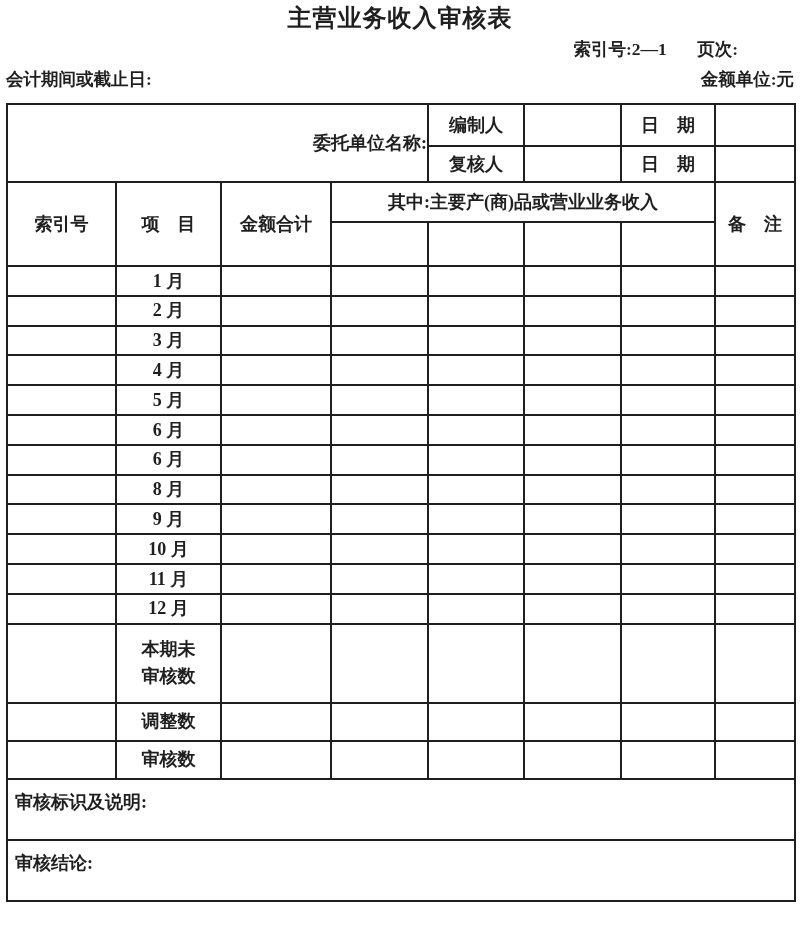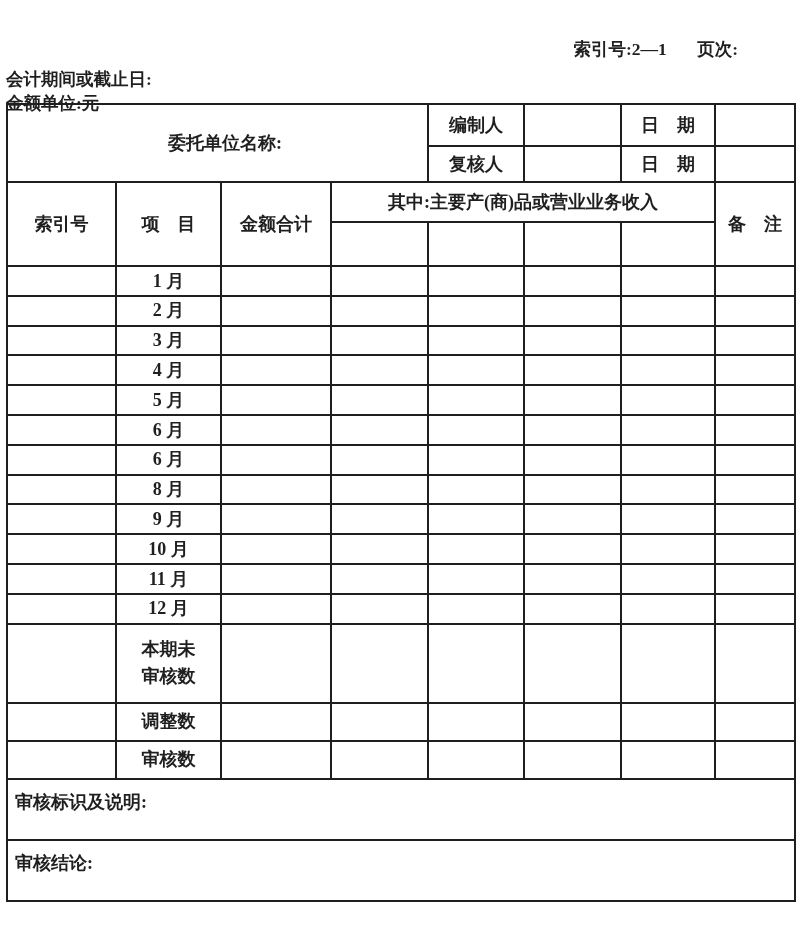--- a/index.html
+++ b/index.html
@@ -25,40 +25,39 @@
   }
   .meta1{
     position:absolute;top:37px;right:62px;
     font-size:17.5px;white-space:nowrap;
   }
   .meta1 .gap{margin-left:26px;}
   .meta2{
     position:absolute;top:67px;left:6px;width:788px;
     display:flex;justify-content:space-between;
     font-size:17.5px;
-    flex-direction:column;
   }
 
   table.form{
     position:absolute;top:103px;left:6px;
     width:788px;
     border-collapse:collapse;
     table-layout:fixed;
   }
   table.form{border:2px solid var(--ink);}
   td{
     border:2px solid var(--ink);
     font-size:18px;
     text-align:center;
     vertical-align:middle;
     padding:0;
     overflow:hidden;
     line-height:1.25;
   }
-  td.client{text-align:center;padding-left:15px;font-size:18px;}
+  td.client{text-align:right;padding-left:15px;font-size:18px;}
   td.foot{
     text-align:left;vertical-align:top;
     padding:11px 0 0 7px;font-size:18px;
   }
   .w3{display:inline-block;max-width:3.4em;line-height:1.5;}
 
   tr.rA{height:42px;}
   tr.rB{height:36px;}
   tr.rC{height:40px;}
   tr.rD{height:44px;}
@@ -66,20 +65,21 @@
   tr.r-tall1{height:79px;}
   tr.r-tall2{height:38px;}
   tr.r-tall3{height:38px;}
   tr.r-foot{height:61px;}
 </style>
 </head>
 <body>
 
 <div class="page">
 
+  <div class="title">主营业务收入审核表</div>
 
   <div class="meta1">
     <span>索引号:2—1</span>
     <span class="gap">页次:</span>
   </div>
 
   <div class="meta2">
     <span>会计期间或截止日:</span>
     <span>金额单位:元</span>
   </div>

